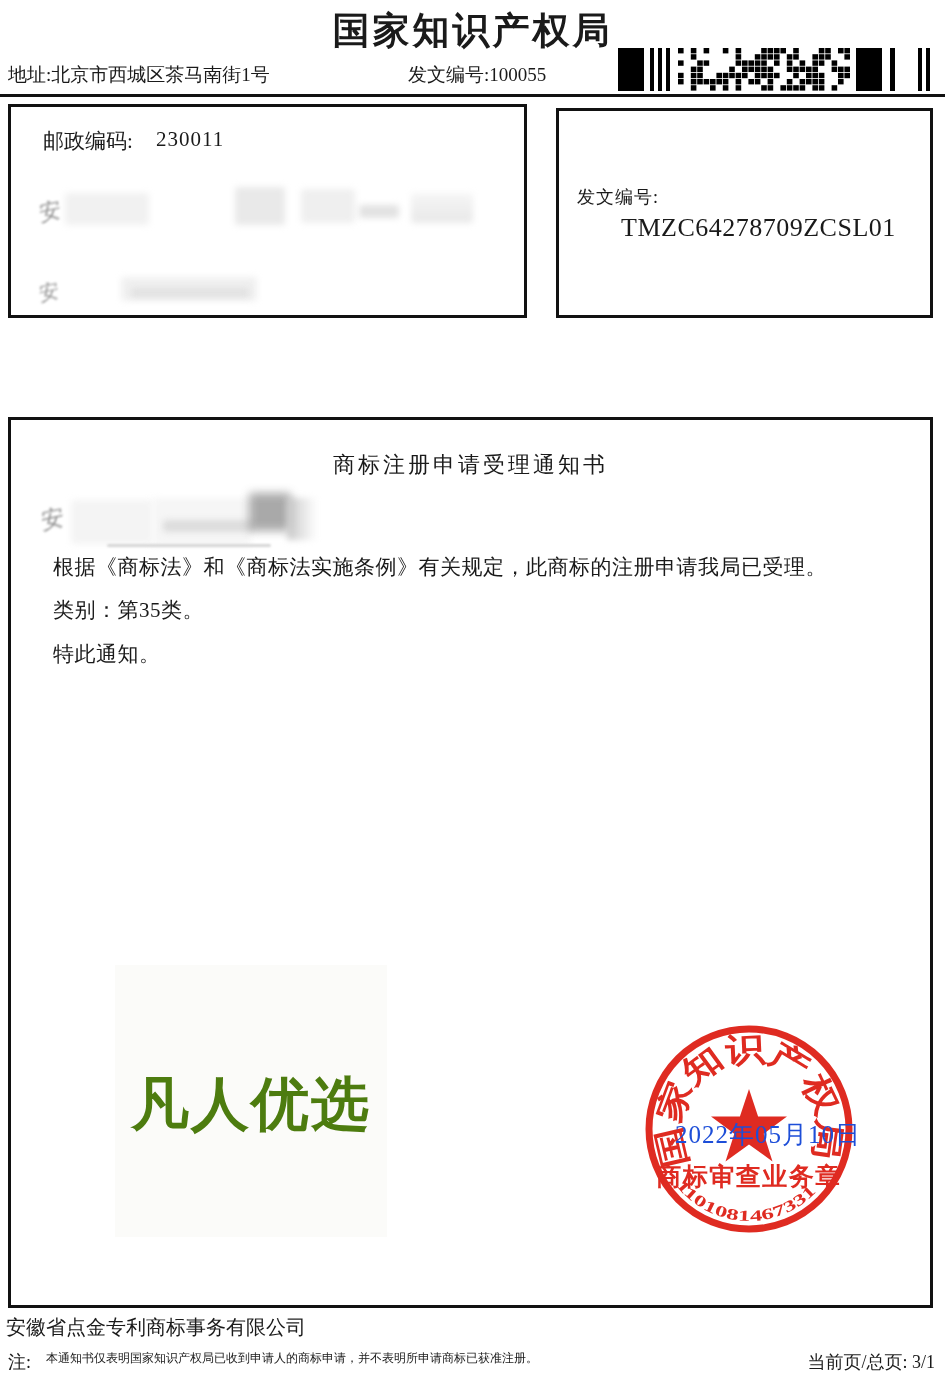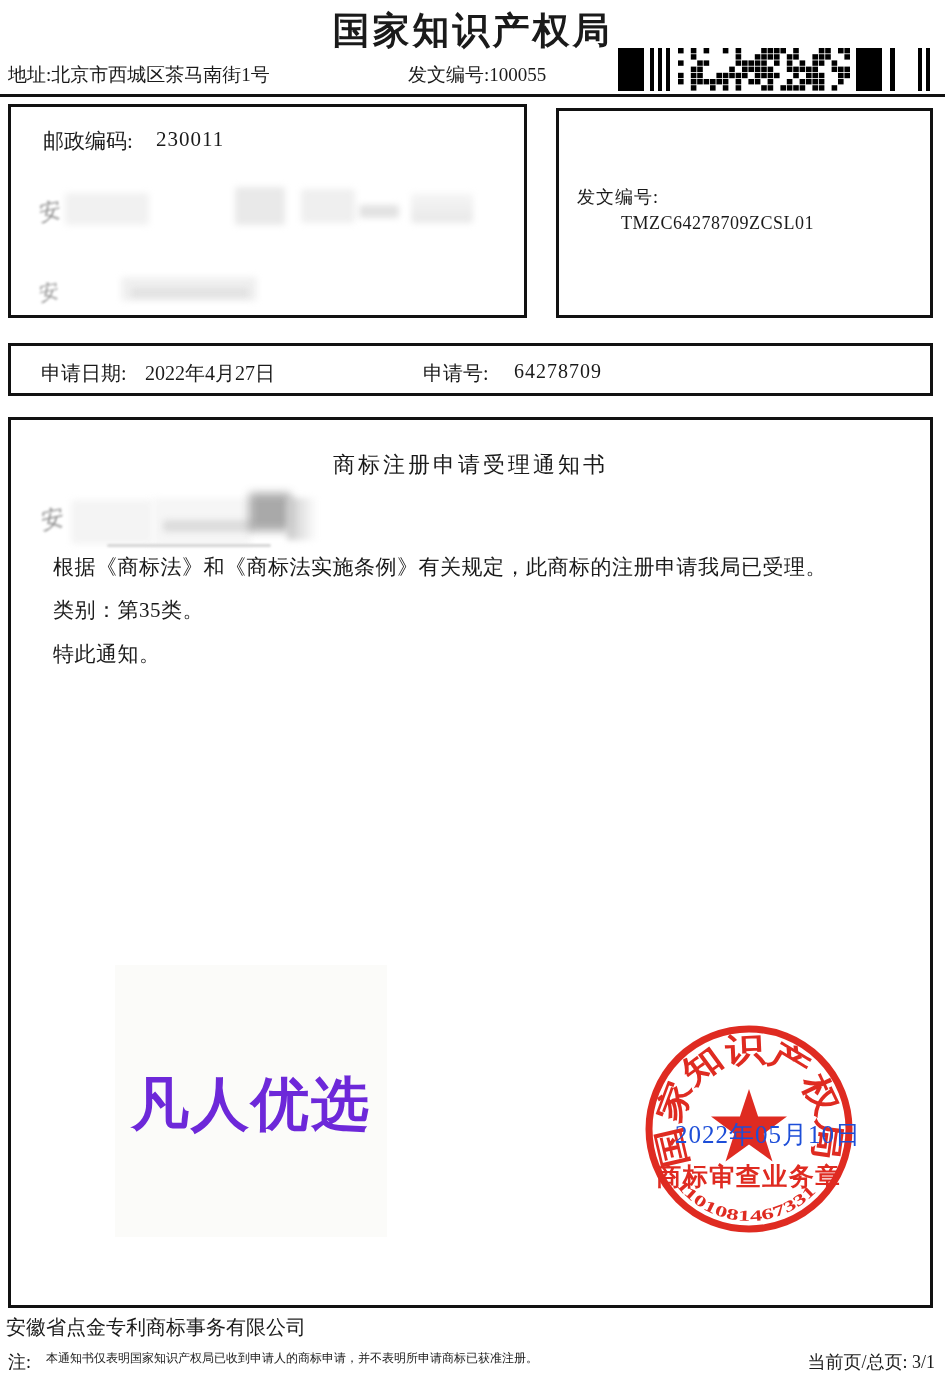--- a/index.html
+++ b/index.html
@@ -28,40 +28,40 @@
   .notice-box    { top:417px; left:8px; width:925px; height:891px; }
 
   .rc-postal-label { top:20px; left:32px; font-size:21px; }
   .rc-postal-value { top:20px; left:145px; font-size:21px; letter-spacing:1px; }
 
   .smudge { position:absolute; filter:blur(3px); border-radius:3px; }
   .hint-char { position:absolute; color:#8f8f8f; filter:blur(1.2px);
     transform:rotate(-12deg) skewX(-8deg); }
 
   .db-label { top:38px; left:18px; font-size:18px; letter-spacing:1px;margin-top:36px; }
-  .db-value { top:102px; left:62px; font-size:18px; letter-spacing:0.5px; }
+  .db-value { top:102px; left:62px; font-size:26px; letter-spacing:0.5px; }
 
   .dr-item { top:14px; font-size:20px; }
   .dr-date-label { left:30px; }
   .dr-date-value { left:134px; }
   .dr-no-label   { left:412px; }
   .dr-no-value   { left:503px; letter-spacing:1px; }
 
   
   .notice-title { top:30px; left:0; width:100%; text-align:center;
     font-size:22px; letter-spacing:3px; }
   .body-line { left:42px; font-size:21px; width:860px; letter-spacing:0.5px; }
   .bl1 { top:133px; }
   .bl2 { top:176px; }
   .bl3 { top:220px; }
 
   .tm-specimen { top:545px; left:104px; width:272px; height:272px;
     background:#fbfbf9; }
   .tm-text { top:646px; left:104px; width:272px; text-align:center;
-    font-size:58px; font-weight:bold; letter-spacing:2px; color:#6d28d9; }
+    font-size:58px; font-weight:bold; letter-spacing:2px; color:#4d7c0f; }
 
   .seal { top:593px; left:622px; width:232px; height:232px; opacity:0.96; }
   .seal text { font-weight:bold; }
   .date-stamp { top:698px; left:664px; font-size:25px; letter-spacing:1px;
     color:#1d4ed8; z-index:6; }
 
   
   .agent-name { top:1314px; left:6px; font-size:20px; }
   .note-label { top:1350px; left:8px; font-size:18px; }
   .note-text  { top:1350px; left:46px; font-size:12px; }
@@ -205,26 +205,20 @@
     <div class="hint-char" style="top:172px;left:28px;font-size:20px;">安</div>
     <div class="smudge" style="top:170px;left:110px;width:136px;height:24px;background:#f0f0f0;"></div>
     <div class="smudge" style="top:181px;left:120px;width:118px;height:9px;background:#e1e1e1;"></div>
   </div>
 
   <div class="abs box dispatch-box">
     <div class="abs db-label">发文编号:</div>
     <div class="abs db-value">TMZC64278709ZCSL01</div>
   </div>
 
-  <div class="abs box date-box">
-    <div class="abs dr-item dr-date-label">申请日期:</div>
-    <div class="abs dr-item dr-date-value">2022年4月27日</div>
-    <div class="abs dr-item dr-no-label">申请号:</div>
-    <div class="abs dr-item dr-no-value">64278709</div>
-  </div>
 
   <div class="abs box notice-box">
     <div class="abs notice-title">商标注册申请受理通知书</div>
 
     <div class="hint-char" style="top:84px;left:30px;font-size:23px;">安</div>
     <div class="smudge" style="top:80px;left:60px;width:82px;height:44px;background:#f4f4f4;"></div>
     <div class="smudge" style="top:78px;left:142px;width:98px;height:48px;background:#f6f6f6;"></div>
     <div class="smudge" style="top:100px;left:152px;width:92px;height:12px;background:#dcdcdc;"></div>
     <div class="smudge" style="top:73px;left:238px;width:42px;height:38px;background:#9b9b9b;filter:blur(5px);opacity:0.85;"></div>
     <div class="smudge" style="top:78px;left:276px;width:30px;height:42px;background:linear-gradient(90deg,#c9c9c9,rgba(255,255,255,0));"></div>

